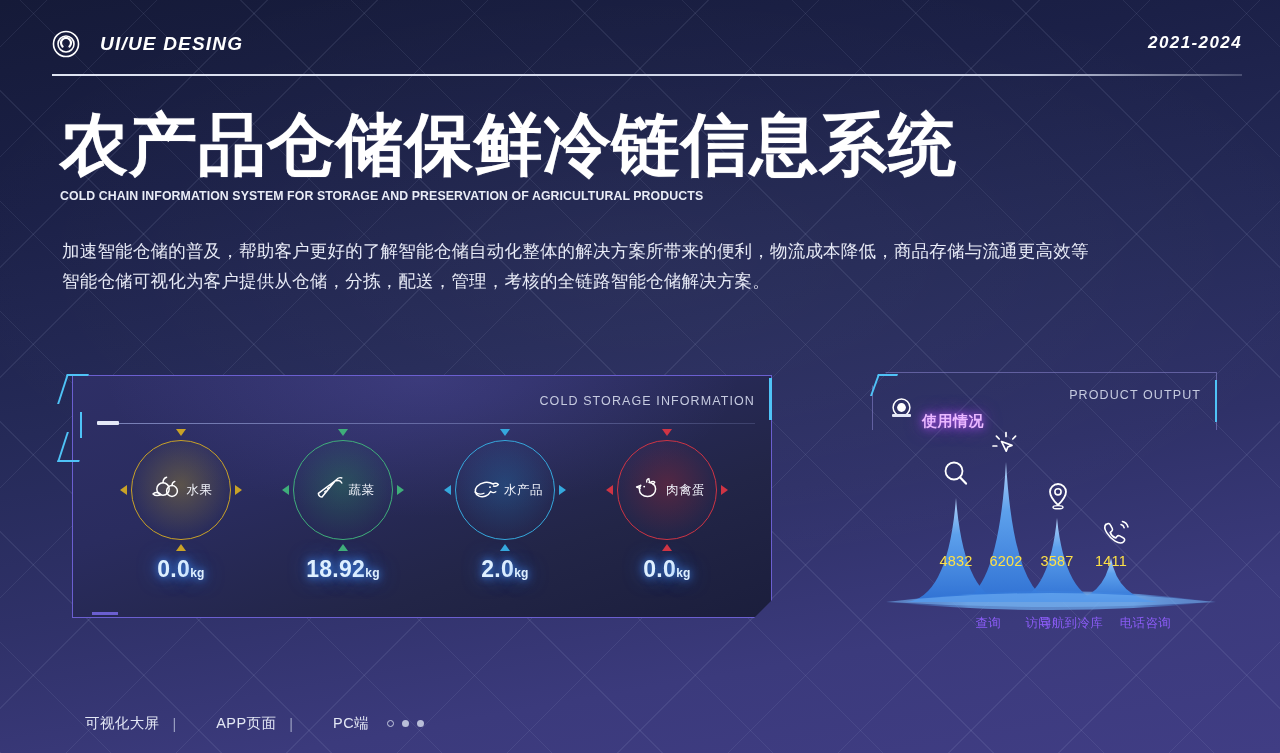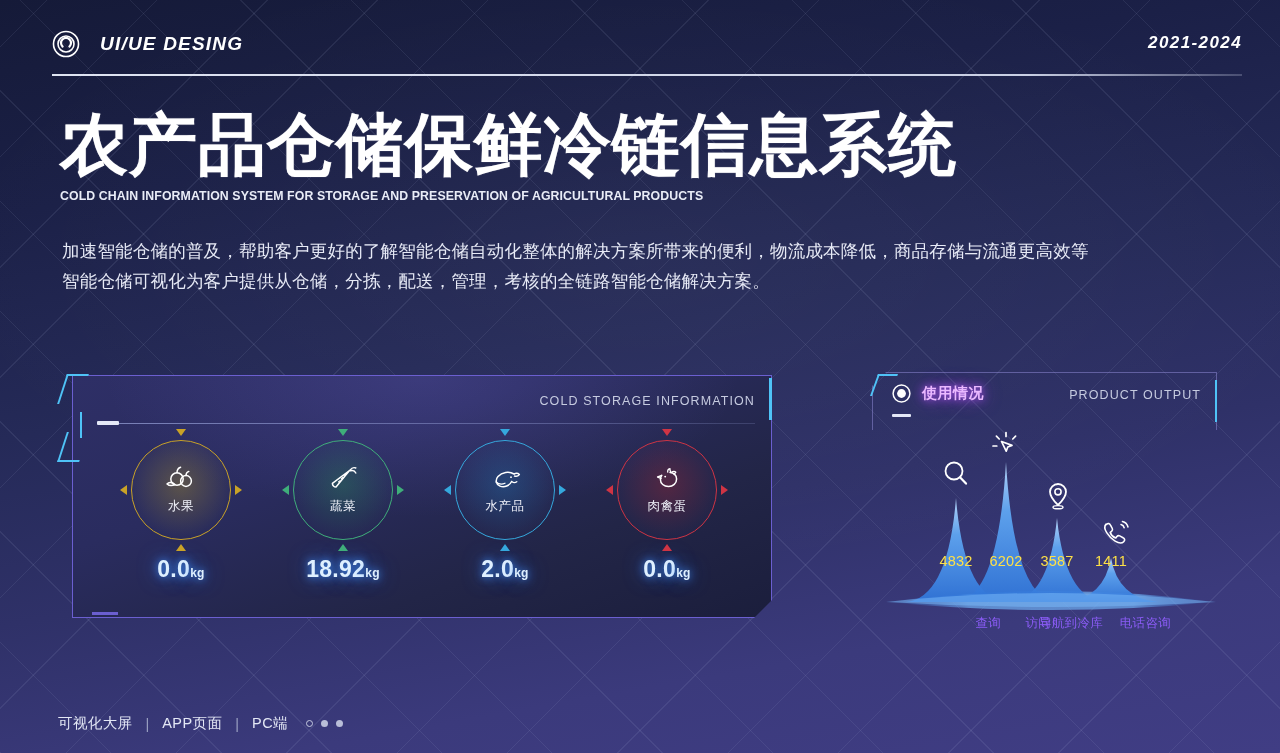--- a/index.html
+++ b/index.html
@@ -104,21 +104,21 @@
   .item{ width:162px; display:flex; flex-direction:column; align-items:center; position:relative; }
   .ring-wrap{ position:relative; width:100px; height:100px; }
   .ring{
     position:absolute; inset:0; border-radius:50%;
     border:1px solid currentColor;
   }
   .ring-fill{
     position:absolute; inset:1px; border-radius:50%;
   }
   .ring-inner{
-    position:absolute; inset:0; display:flex; flex-direction:column;
+    position:absolute; inset:0; display:flex; flex-direction:row;
     align-items:center; justify-content:center; gap:3px;
   }
   .item-glyph{ width:34px; height:30px; }
   .item-label{ color:#f0f2fa; font-size:12.5px; letter-spacing:.5px; }
   .tri{ position:absolute; width:0; height:0; }
   .tri-t{ left:50%; top:-11px; margin-left:-5px; border-left:5px solid transparent; border-right:5px solid transparent; border-top:7px solid currentColor; }
   .tri-b{ left:50%; bottom:-11px; margin-left:-5px; border-left:5px solid transparent; border-right:5px solid transparent; border-bottom:7px solid currentColor; }
   .tri-l{ top:50%; left:-11px; margin-top:-5px; border-top:5px solid transparent; border-bottom:5px solid transparent; border-right:7px solid currentColor; }
   .tri-r{ top:50%; right:-11px; margin-top:-5px; border-top:5px solid transparent; border-bottom:5px solid transparent; border-left:7px solid currentColor; }
   .item-value{
@@ -135,40 +135,41 @@
     border-bottom:none;
     clip-path:polygon(14px 0,100% 0,100% 100%,0 100%,0 14px);
   }
   #out-brkt{ position:absolute; left:2px; top:2px; width:20px; height:22px; border-left:2px solid #4fc3f7; border-top:2px solid #4fc3f7; transform:skewX(-20deg); }
   #out-brkt-r{ position:absolute; right:0; top:8px; width:2px; height:42px; background:#4fc3f7; }
   #out-head-left{ position:absolute; left:20px; top:12px; display:flex; align-items:center; gap:11px; }
   #radio-icon{ width:19px; height:19px; }
   #out-title{
     color:#e9b8ff; font-size:15px; font-weight:bold; letter-spacing:.5px;
     text-shadow:0 0 8px rgba(190,90,255,.95),0 0 18px rgba(160,60,240,.7);
+    margin-top:28px;
   }
   #out-title-en{ position:absolute; right:16px; top:16px; color:#c6cbe0; font-size:12.5px; letter-spacing:1.1px; }
   #out-dash{ position:absolute; left:20px; top:42px; width:19px; height:3px; background:#e4e8f7; border-radius:1px; }
 
   
   #chart{ position:absolute; left:886px; top:440px; width:330px; height:200px; }
   #chart-svg{ position:absolute; left:0; top:0; }
   .peak-icon{ position:absolute; width:32px; height:32px; }
   .peak-val{
     position:absolute; color:#fde047; font-size:14.5px; font-weight:normal;
     text-align:center; width:70px; letter-spacing:.2px;
   }
   .peak-lab{
     position:absolute; color:#8b5cf6; font-size:12.5px; text-align:right; width:90px;
     letter-spacing:.3px;
   }
 
   
   #footer{ position:absolute; left:58px; top:714px; display:flex; align-items:center; }
-  .foot-item{ color:#e3e7f5; font-size:14.5px; letter-spacing:.4px; }
+  .foot-item{ color:#e3e7f5; font-size:14.5px; letter-spacing:.4px;margin-left:27px; }
   .foot-sep{ color:#9aa0c2; font-size:14.5px; margin:0 13px; }
   #dots{ display:flex; align-items:center; gap:8px; margin-left:18px; }
   .dot{ width:7px; height:7px; border-radius:50%; }
   .dot.hollow{ border:1px solid #c4c9e0; }
   .dot.solid{ background:#b9bed8; }
 </style>
 </head>
 <body>
 
 <div id="bg-base"></div>

